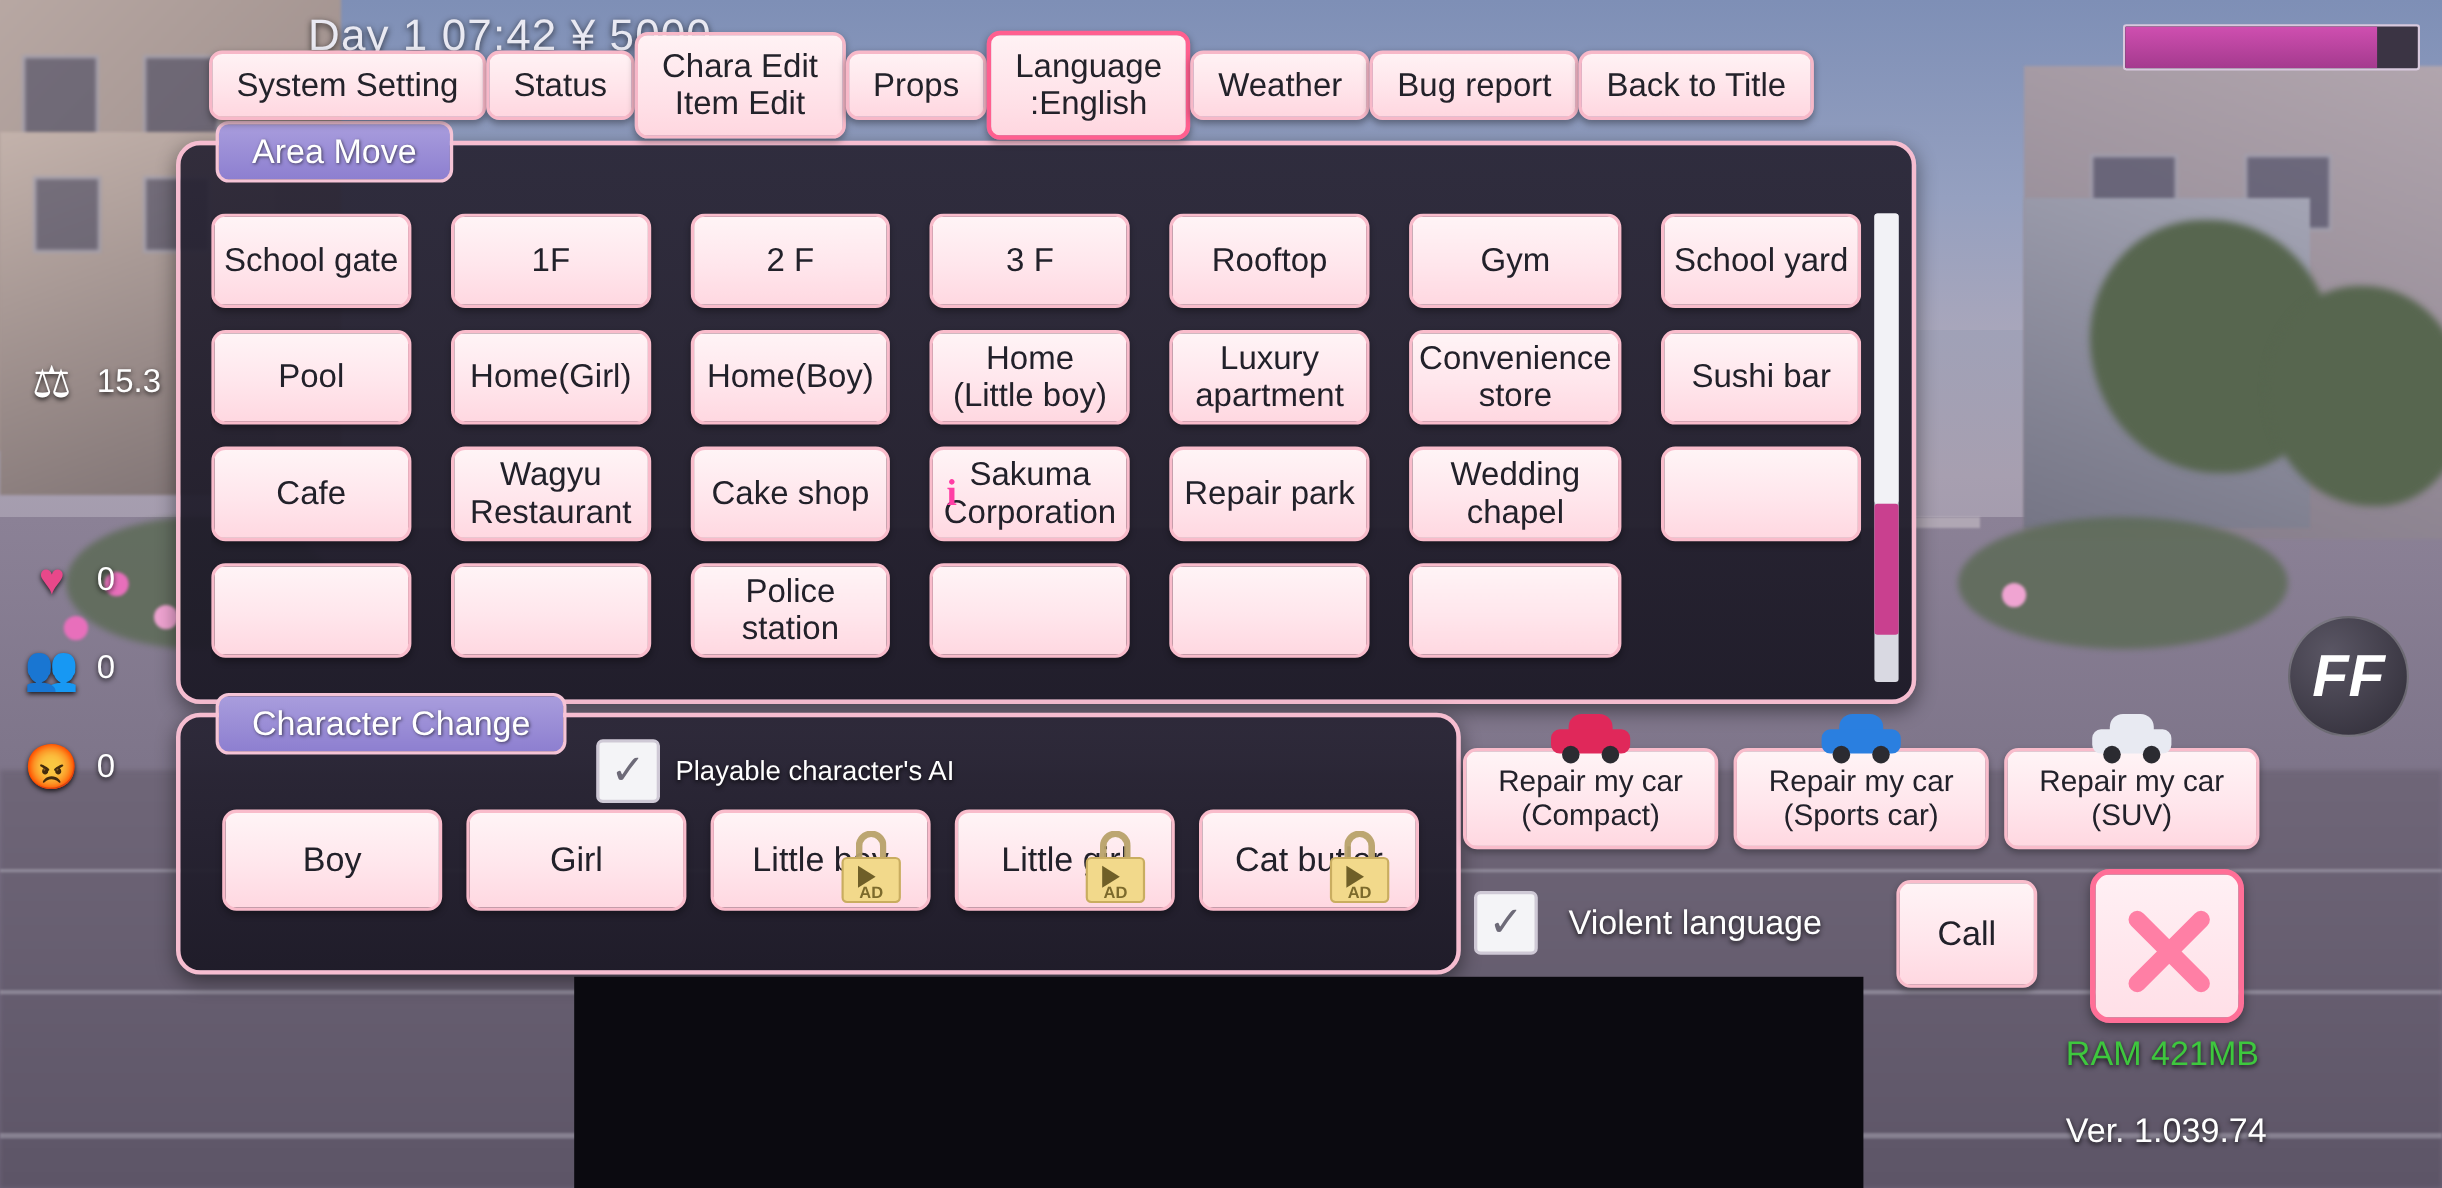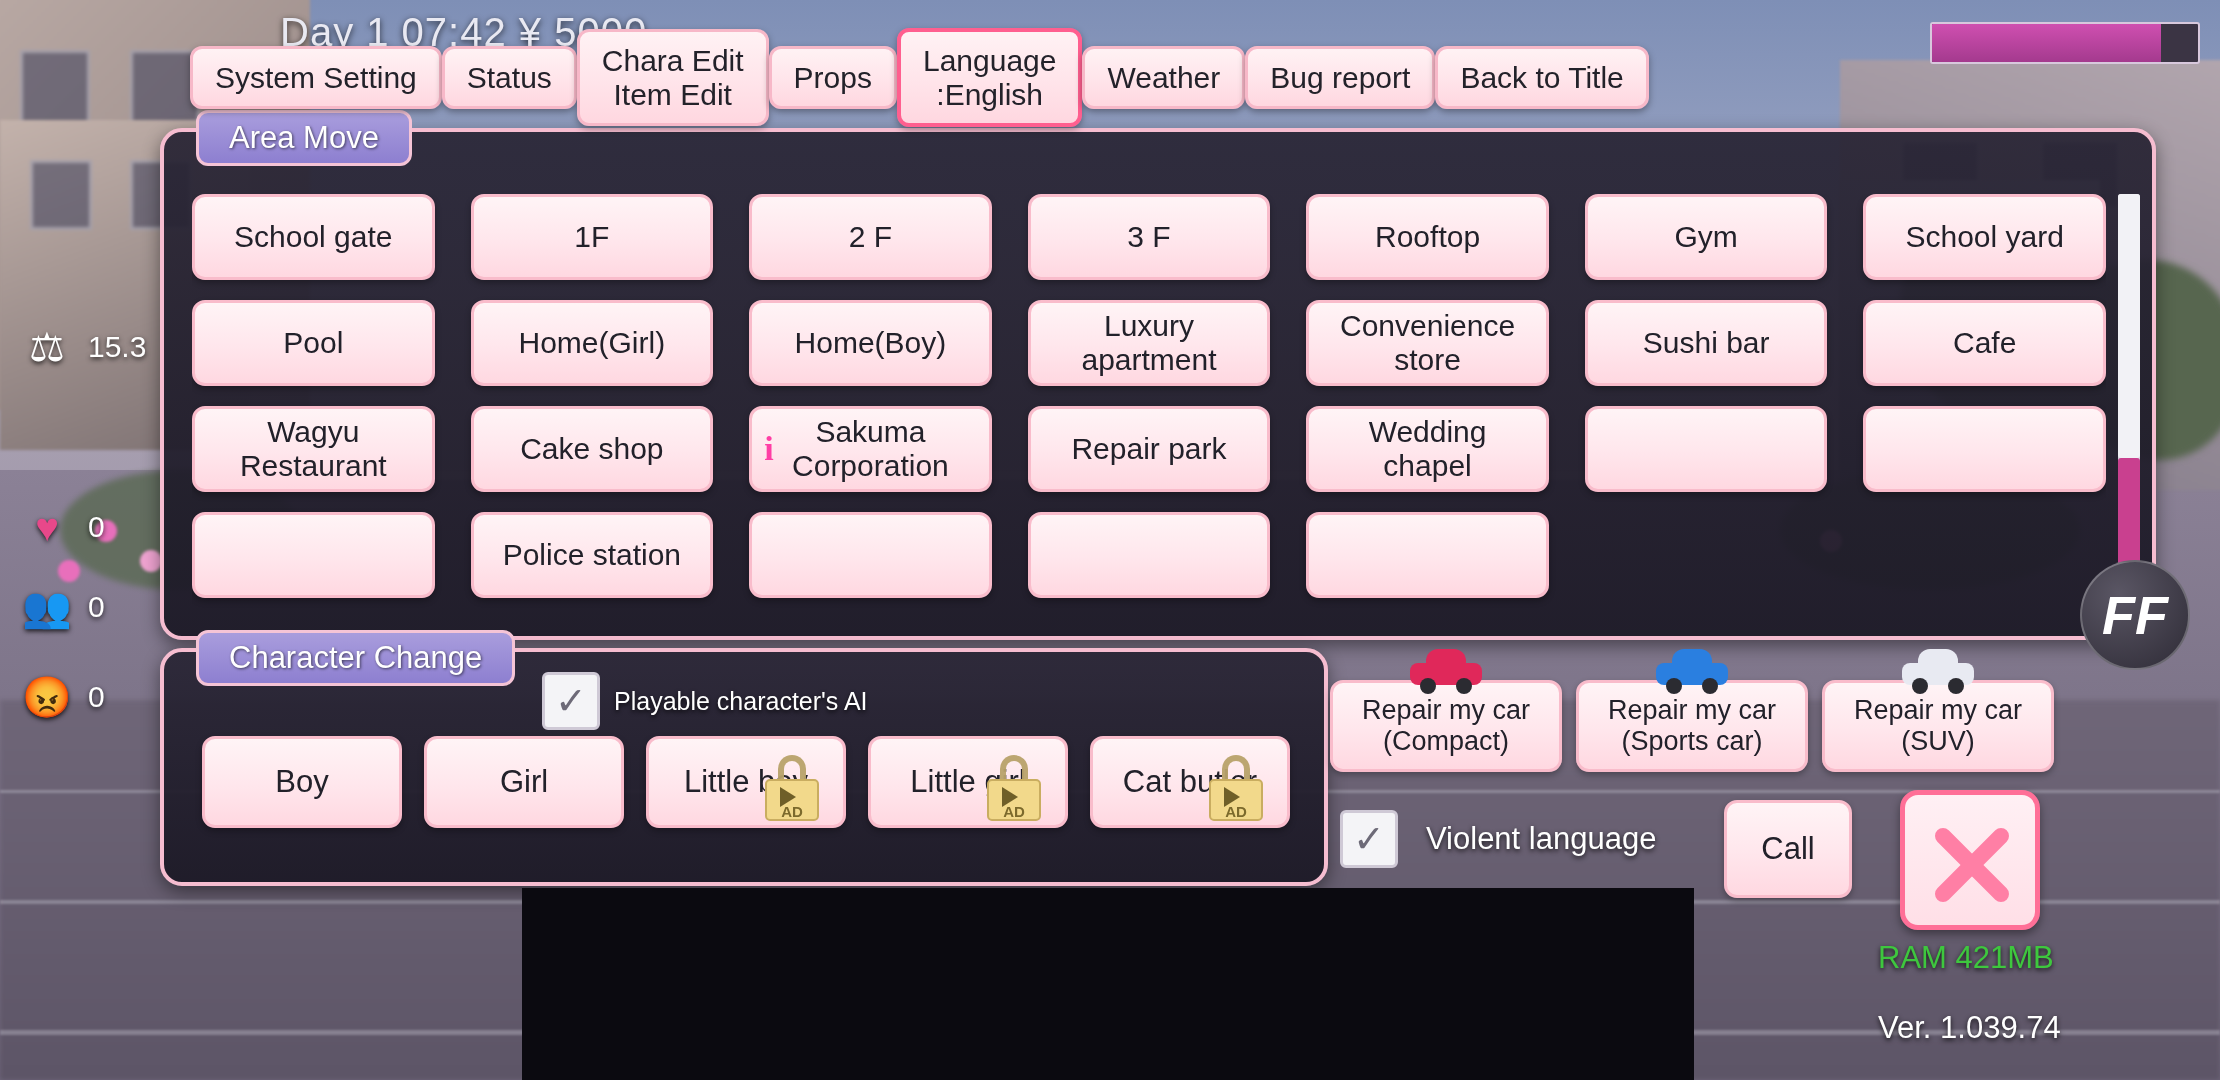--- a/index.html
+++ b/index.html
@@ -97,21 +97,21 @@
   .gbtn.sel { border-color:#ff5f8f; border-width:4px; }
 
   
   .panel {
     position:absolute;
     background: linear-gradient(180deg, rgba(40,36,52,.93), rgba(28,25,38,.95));
     border: 4px solid #f6bdd0;
     border-radius: 22px;
     box-shadow: 0 6px 18px rgba(0,0,0,.45);
   }
-  #area-panel { left:160px; top:128px; width:1996px; height:512px; }
+  #area-panel { left:160px; top:128px; width:1582px; height:512px; }
   .tag {
     position:absolute; left:32px; top:-22px;
     background: linear-gradient(180deg,#a99ddd,#8d7fd0);
     border:3px solid #f5c4d6; border-radius:12px;
     color:#fff; font-size:31px; padding:7px 30px;
     text-shadow: 1px 1px 3px rgba(0,0,0,.6);
   }
   .area-scroll {
     position:absolute; left:28px; top:62px; right:46px; bottom:16px;
     overflow:hidden;
@@ -340,20 +340,22 @@
       <div class="area-btn">1F</div>
       <div class="area-btn">2 F</div>
       <div class="area-btn">3 F</div>
       <div class="area-btn">Rooftop</div>
       <div class="area-btn">Gym</div>
       <div class="area-btn">School yard</div>
 
       <div class="area-btn">Pool</div>
       <div class="area-btn">Home(Girl)</div>
       <div class="area-btn">Home(Boy)</div>
+      <div class="area-btn">Home
+(Little boy)</div>
       <div class="area-btn">Luxury
 apartment</div>
       <div class="area-btn">Convenience
 store</div>
       <div class="area-btn">Sushi bar</div>
 
       <div class="area-btn">Cafe</div>
       <div class="area-btn">Wagyu
 Restaurant</div>
       <div class="area-btn">Cake shop</div>

